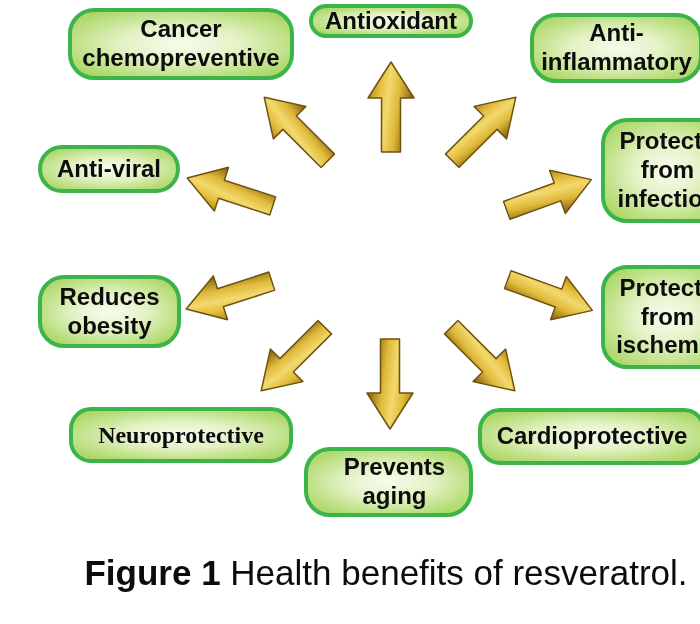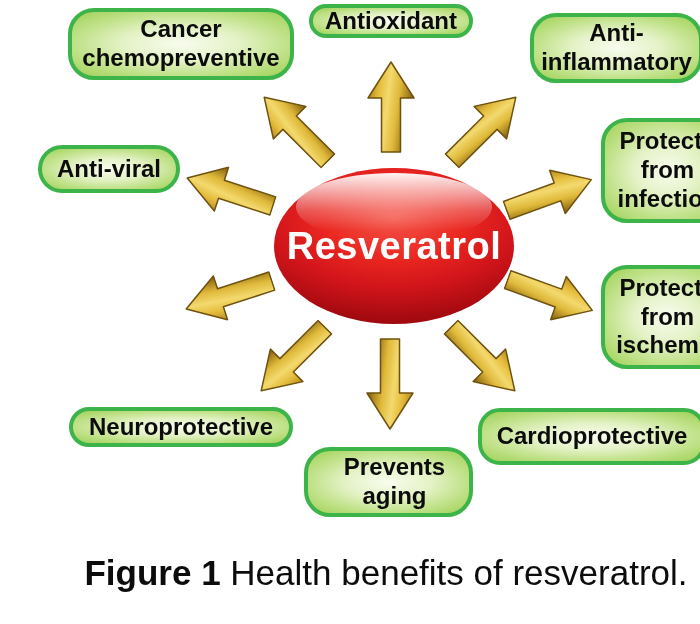--- a/index.html
+++ b/index.html
@@ -19,21 +19,21 @@
     font-weight:bold; font-size:24px; color:#0c0c0c;
     text-align:center; white-space:pre-line; line-height:1.2;
   }
   .b-cancer   { left:32px;  top:8px;   width:226px; height:72px; }
   .b-antiox   { left:273px; top:4px;   width:164px; height:34px; border-radius:21px; }
   .b-inflam   { left:494px; top:13px;  width:173px; height:70px; }
   .b-viral    { left:2px;   top:145px; width:142px; height:48px; border-radius:24px; }
   .b-infect   { left:565px; top:118px; width:133px; height:105px; }
   .b-obesity  { left:2px;   top:275px; width:143px; height:73px; }
   .b-ischemia { left:565px; top:265px; width:133px; height:104px; }
-  .b-neuro    { left:33px;  top:407px; width:224px; height:40px; border-radius:22px; }
+  .b-neuro    { left:33px;  top:407px; width:224px; height:56px; border-radius:22px;font-family:Liberation Serif, serif; }
   .b-aging    { left:268px; top:447px; width:169px; height:70px;padding-left:12px; }
   .b-cardio   { left:442px; top:408px; width:228px; height:57px; border-radius:22px; }
 
   
   .center-ellipse {
     position:absolute; left:238px; top:168px; width:240px; height:156px;
     border-radius:50%;
     background:radial-gradient(ellipse 75% 65% at 50% 32%, #f4564a 0%, #ea2720 40%, #d2151b 68%, #a30a10 100%);
     display:flex; align-items:center; justify-content:center;
   }
@@ -75,20 +75,22 @@
 
   <div class="benefit b-cancer">Cancer
 chemopreventive</div>
   <div class="benefit b-antiox">Antioxidant</div>
   <div class="benefit b-viral">Anti-viral</div>
   <div class="benefit b-inflam">Anti-
 inflammatory</div>
   <div class="benefit b-infect">Protects
 from
 infection</div>
+  <div class="benefit b-obesity">Reduces
+obesity</div>
   <div class="benefit b-ischemia">Protects
 from
 ischemia</div>
   <div class="benefit b-neuro">Neuroprotective</div>
   <div class="benefit b-aging">Prevents
 aging</div>
   <div class="benefit b-cardio">Cardioprotective</div>
 
   <div class="arrow a-up">
     <svg viewBox="0 0 48 92" xmlns="http://www.w3.org/2000/svg">
@@ -143,19 +145,16 @@
     <svg viewBox="0 0 48 92">
         <polygon points="24,1 47,37 33.5,37 33.5,91 14.5,91 14.5,37 1,37" fill="url(#goldGrad)" stroke="#6e520f" stroke-width="1.5" stroke-linejoin="round"></polygon>
       </svg>
   </div>
   <div class="arrow a-down-right">
     <svg viewBox="0 0 48 92">
         <polygon points="24,1 47,37 33.5,37 33.5,91 14.5,91 14.5,37 1,37" fill="url(#goldGrad)" stroke="#6e520f" stroke-width="1.5" stroke-linejoin="round"></polygon>
       </svg>
   </div>
 
-  <div class="center-ellipse">
-    <span class="center-label">Resveratrol</span>
-  </div>
 
   <div class="caption"><span class="bold">Figure 1</span><span> Health benefits of resveratrol.</span></div>
 
 </div>
 
 </body></html>

